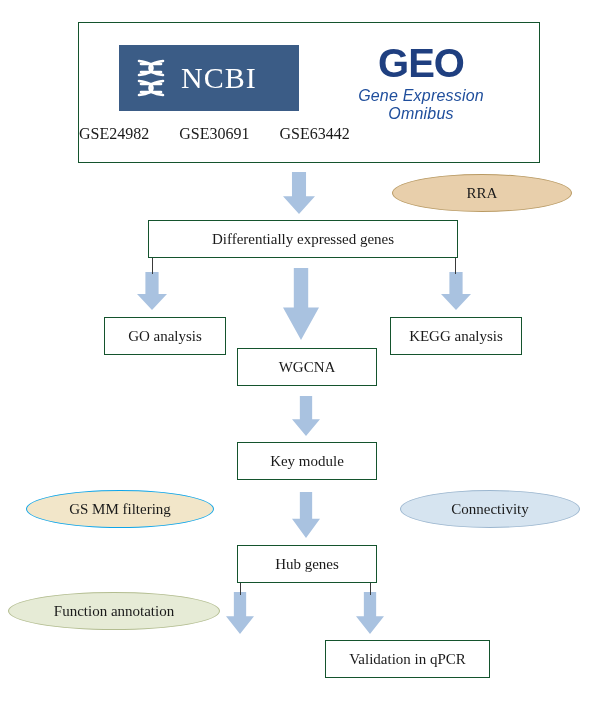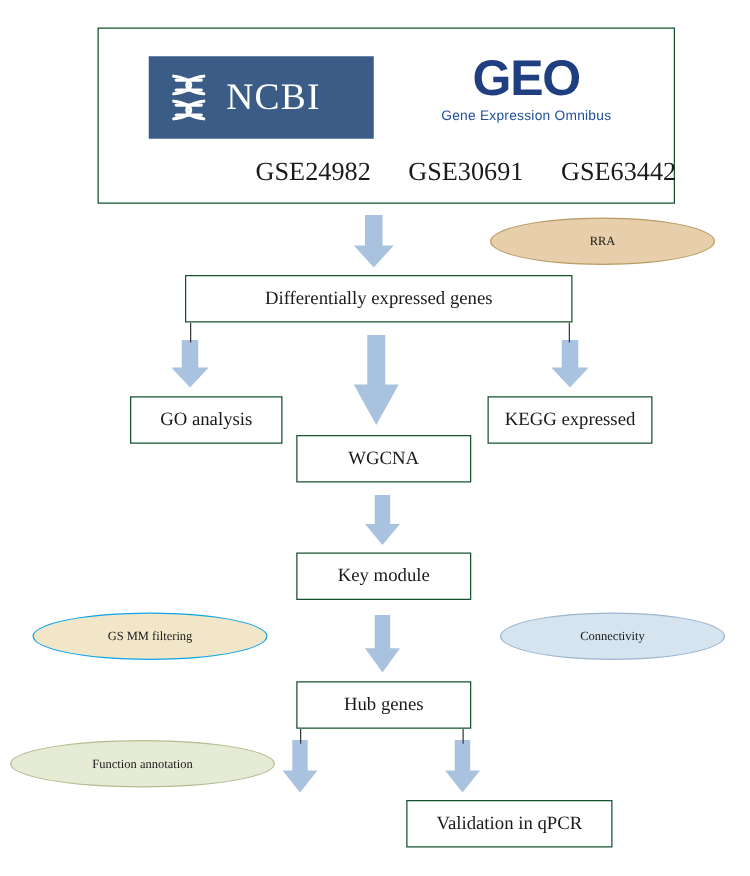--- a/index.html
+++ b/index.html
@@ -55,49 +55,50 @@
     font-weight:bold;
     font-size:40px;
     letter-spacing:-1px;
     color:#1f3f80;
     line-height:52px;
     position:relative;
     display:inline-block;
   }
   #geo-sub {
     font-family:"Liberation Sans", sans-serif;
-    font-size:11px;
+    font-size:16px;
     color:#1f4e9c;
     letter-spacing:0.2px;
     margin-top:-2px;
+    font-style:italic;
   }
   #gse-row {
     position:absolute; left:0; top:102px; width:462px;
-    display:flex; justify-content:flex-end; gap:30px;
-    font-size:21px; color:#1a1a1a;
+    display:flex; justify-content:flex-start; gap:30px;
+    font-size:16px; color:#1a1a1a;
   }
 
   #deg-box     { left:148px; top:220px; width:310px; height:38px; }
   #go-box      { left:104px; top:317px; width:122px; height:38px; }
   #wgcna-box   { left:237px; top:348px; width:140px; height:38px; }
   #kegg-box    { left:390px; top:317px; width:132px; height:38px; }
   #keymod-box  { left:237px; top:442px; width:140px; height:38px; }
   #hub-box     { left:237px; top:545px; width:140px; height:38px; }
   #gsea-box    { left:130px; top:640px; width:155px; height:38px;
                  justify-content:space-around; }
   #valid-box   { left:325px; top:640px; width:165px; height:38px; }
 
   .gsea-item { padding:0 2px; }
 
   .ellipse {
     position:absolute;
     border-radius:50%;
     box-sizing:border-box;
     display:flex; align-items:center; justify-content:center;
-    font-size:10px;
+    font-size:15px;
     color:#1a1a1a;
     text-align:center;
   }
   #rra-ellipse {
     left:392px; top:174px; width:180px; height:38px;
     background:#e8cfab; border:1px solid #b99a63;
   }
   #gsmm-ellipse {
     left:26px; top:490px; width:188px; height:38px;
     background:#f2e6c9; border:1px solid #0ea5e9;text-align:center;
@@ -192,21 +193,21 @@
   <div class="arrow down" id="arrow-hub-valid"></div>
 
   <div class="line" id="line-deg-left"></div>
   <div class="line" id="line-deg-right"></div>
   <div class="line" id="line-hub-left"></div>
   <div class="line" id="line-hub-right"></div>
 
   <div class="box" id="deg-box">Differentially expressed genes</div>
   <div class="box" id="go-box">GO analysis</div>
   <div class="box" id="wgcna-box">WGCNA</div>
-  <div class="box" id="kegg-box">KEGG expressed</div>
+  <div class="box" id="kegg-box">KEGG analysis</div>
   <div class="box" id="keymod-box">Key module</div>
   <div class="box" id="hub-box">Hub genes</div>
 
 
   <div class="box" id="valid-box">Validation in qPCR</div>
 
   <div class="ellipse" id="rra-ellipse">RRA</div>
   <div class="ellipse" id="gsmm-ellipse">GS MM filtering</div>
   <div class="ellipse" id="conn-ellipse">Connectivity</div>
   <div class="ellipse" id="func-ellipse">Function annotation</div>

